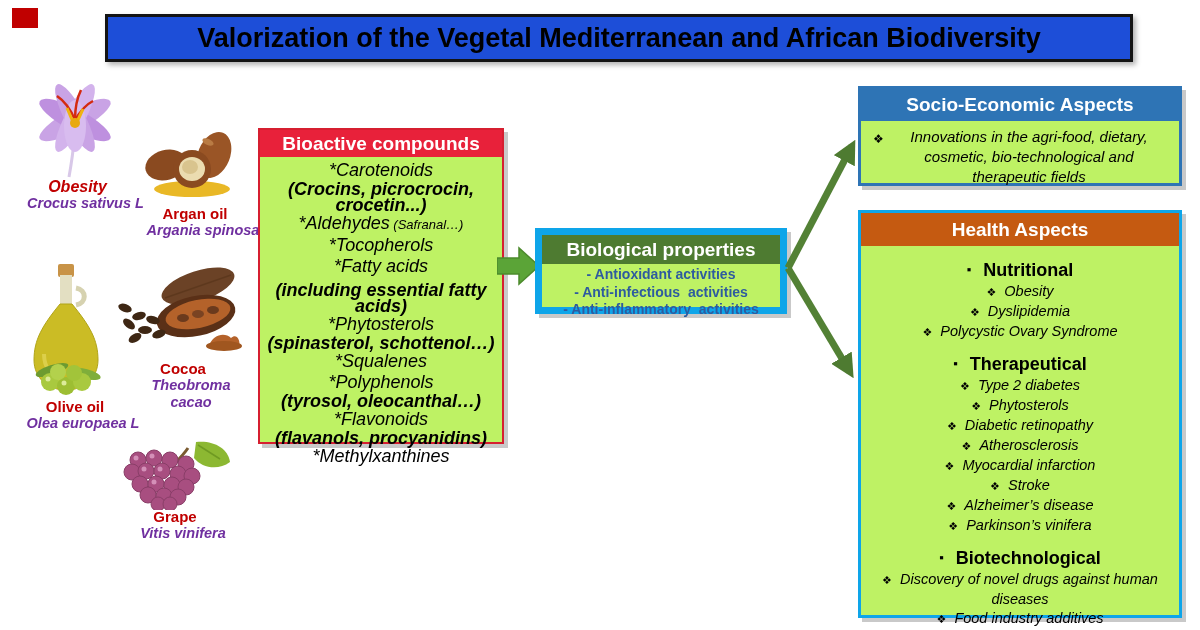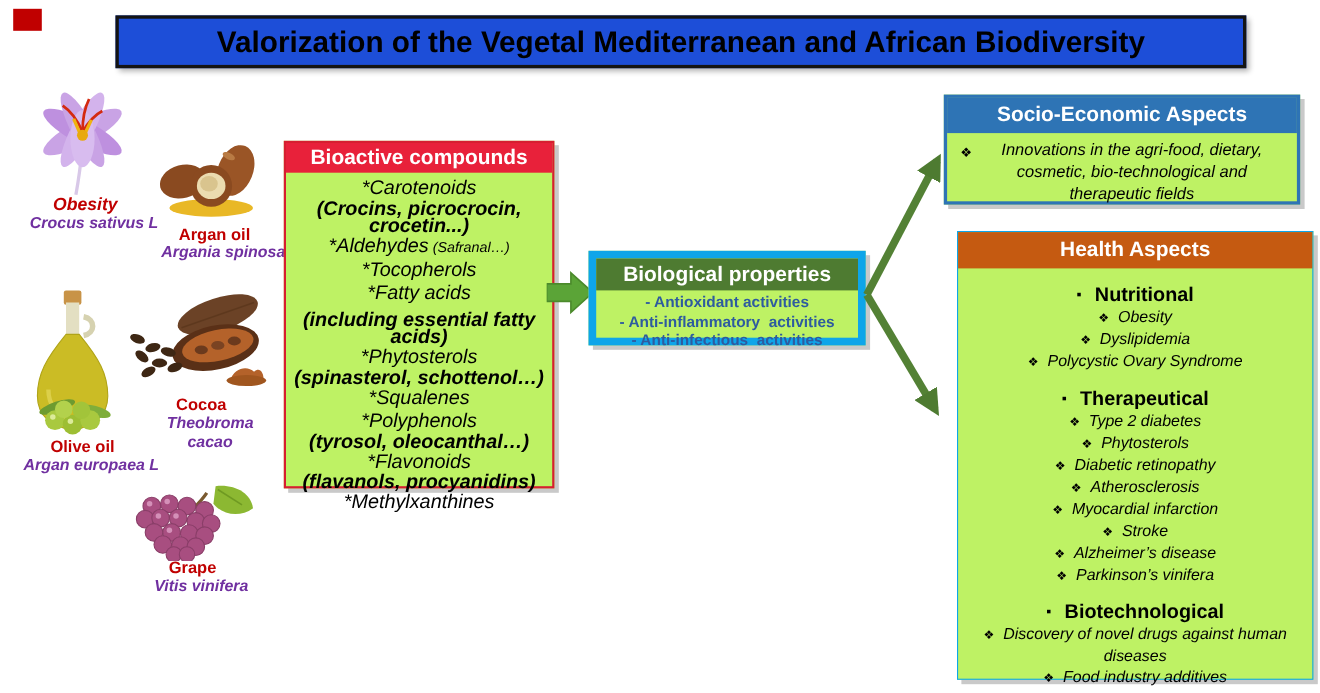--- a/index.html
+++ b/index.html
@@ -33,21 +33,21 @@
   .biol-line{color:#2E5B9F;font-weight:bold;font-size:14px;line-height:17.5px;white-space:pre-wrap;}
 
   
   .socio-box{left:858px;top:86px;width:324px;height:100px;border:3px solid #2E74B5;box-sizing:border-box;}
   .socio-hdr{background:#2E74B5;height:32px;line-height:32px;font-size:19px;}
   .socio-body{position:relative;padding:6px 12px 0 30px;text-align:center;
               font-style:italic;font-size:15px;line-height:20px;color:#000;}
   .socio-bullet{position:absolute;left:12px;top:8px;font-style:normal;font-size:12px;}
 
   
-  .health-box{left:858px;top:210px;width:324px;height:408px;border:1px solid #0ea5e9;box-sizing:border-box;margin-left:12px;}
+  .health-box{left:858px;top:210px;width:324px;height:408px;border:3px solid #0ea5e9;box-sizing:border-box;}
   .health-hdr{background:#C55A11;height:33px;line-height:33px;font-size:19px;}
   .health-body{padding:2px 8px 0 8px;}
   .hsec{margin-top:10px;font-weight:bold;font-size:18px;line-height:24px;text-align:center;color:#000;}
   .sq{font-size:13px;margin-right:12px;vertical-align:2px;}
   .hitem{font-style:italic;font-size:14.5px;line-height:19px;text-align:center;color:#000;}
   .dia{font-style:normal;font-size:11px;margin-right:8px;}
 
   
   .plabel{text-align:center;}
   .pname{color:#C00000;font-weight:bold;font-size:15px;line-height:17px;}
@@ -107,21 +107,21 @@
     <circle cx="26" cy="124" r="9" fill="#A9C93F"></circle>
     <circle cx="42" cy="128" r="9" fill="#9DBE33"></circle>
     <circle cx="58" cy="124" r="9" fill="#A9C93F"></circle>
     <circle cx="34" cy="114" r="8" fill="#B3D14C"></circle>
     <circle cx="50" cy="115" r="8" fill="#A2C43A"></circle>
     <circle cx="24" cy="121" r="2.5" fill="#DCEB9A"></circle>
     <circle cx="40" cy="125" r="2.5" fill="#DCEB9A"></circle>
   </svg>
   <div class="abs plabel" style="left:0;top:398px;width:150px">
     <div class="pname">Olive oil</div>
-    <div class="platin">Argan europaea L</div>
+    <div class="platin">Olea europaea L</div>
   </div>
 
   <svg class="abs" style="left:113px;top:262px" width="130" height="95" viewBox="0 0 130 95">
     <ellipse cx="85" cy="24" rx="38" ry="15" fill="#6B4226" transform="rotate(-18 85 24)"></ellipse>
     <path d="M52,36 L118,13" stroke="#553218" stroke-width="1.5" opacity="0.6"></path>
     <ellipse cx="83" cy="54" rx="40" ry="20" fill="#5A3017" transform="rotate(-12 83 54)"></ellipse>
     <ellipse cx="85" cy="52" rx="33" ry="14" fill="#B4622A" transform="rotate(-12 85 52)"></ellipse>
     <ellipse cx="70" cy="56" rx="6" ry="4" fill="#6B3A1D"></ellipse>
     <ellipse cx="85" cy="52" rx="6" ry="4" fill="#7A4322"></ellipse>
     <ellipse cx="100" cy="48" rx="6" ry="4" fill="#6B3A1D"></ellipse>
@@ -198,22 +198,22 @@
   </div>
 
   <svg class="abs" style="left:497px;top:243px" width="42" height="46" viewBox="0 0 42 46">
     <path d="M0,15 L22,15 L22,5 L42,23 L22,41 L22,31 L0,31 Z" fill="#5BA437" stroke="#4C8A2C" stroke-width="1.5"></path>
   </svg>
 
   <div class="abs panel biol-box">
     <div class="hdr biol-hdr">Biological properties</div>
     <div class="biol-body">
       <div class="biol-line">- Antioxidant activities</div>
+      <div class="biol-line">- Anti-infectious  activities</div>
       <div class="biol-line">- Anti-inflammatory  activities</div>
-      <div class="biol-line">- Anti-infectious  activities</div>
     </div>
   </div>
 
   <svg class="abs" style="left:780px;top:120px" width="86" height="276" viewBox="0 0 86 276">
     <defs>
       <marker id="ah" viewBox="0 0 10 10" refX="7" refY="5" markerWidth="3.4" markerHeight="3.4" orient="auto">
         <path d="M0,0 L10,5 L0,10 z" fill="#4E7B31"></path>
       </marker>
     </defs>
     <path d="M8,148 L72,26" stroke="#538135" stroke-width="7" fill="none" marker-end="url(#ah)"></path>

